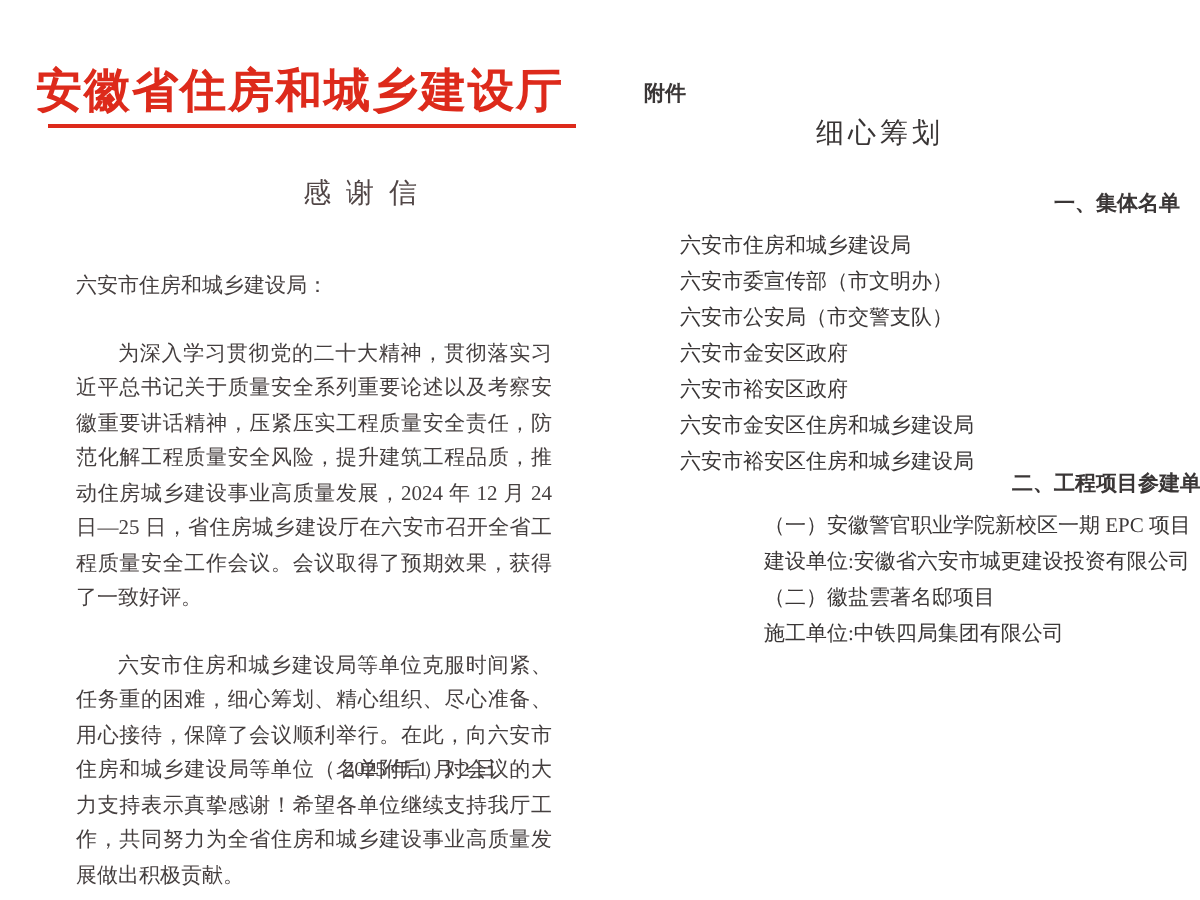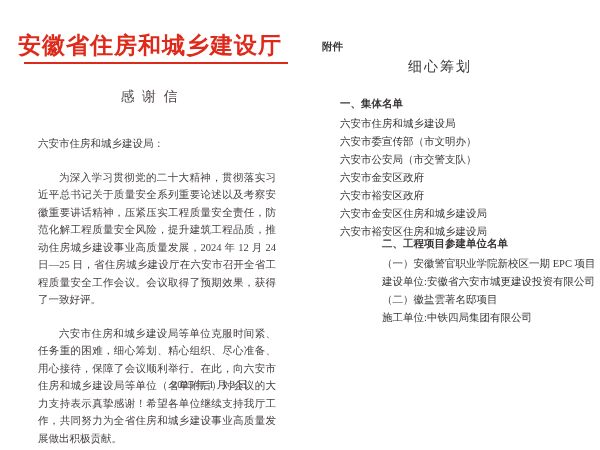--- a/index.html
+++ b/index.html
@@ -23,21 +23,21 @@
     color:var(--red);
     white-space:nowrap;
   }
   .masthead-rule{
     position:absolute;top:62px;left:24px;width:264px;height:2px;
     background:var(--red);
   }
   .letter-title{
     position:absolute;top:88px;left:0;width:100%;
     text-align:center;
-    font-size:14px;color:#514646;letter-spacing:2px;
+    font-size:14px;color:#514646;letter-spacing:2px;padding-left:31px;
   }
   .letter-body{
     position:absolute;top:119px;left:22px;width:270px;
     font-size:10.5px;line-height:17.5px;
     text-align:justify;text-justify:inter-character;
     color:#453f3f;
   }
   .letter-body p{margin:16px;text-indent:2em;}
   .letter-body p.salutation{text-indent:0;}
   .letter-date{
@@ -59,23 +59,24 @@
     font-size:14px;letter-spacing:2px;color:#3a3636;
   }
   .list-block{
     position:absolute;left:40px;width:250px;
     font-size:10.5px;line-height:18px;color:#3a3636;
   }
   .block-collective{top:94px;}
   .block-projects{top:234px;margin-left:42px;}
   .list-heading{
     font-weight:bold;
-    font-family:Liberation Sans, sans-serif;
+    font-family:Liberation Serif, serif;
     margin-bottom:3px;
     white-space:nowrap;
+    text-align:right;
   }
   .list-item,.project-line{display:block;white-space:nowrap;}
   .project-group{margin-bottom:0;}
 </style>
 </head>
 <body>
 
 <div class="canvas">
 
   <div class="page page-left">

